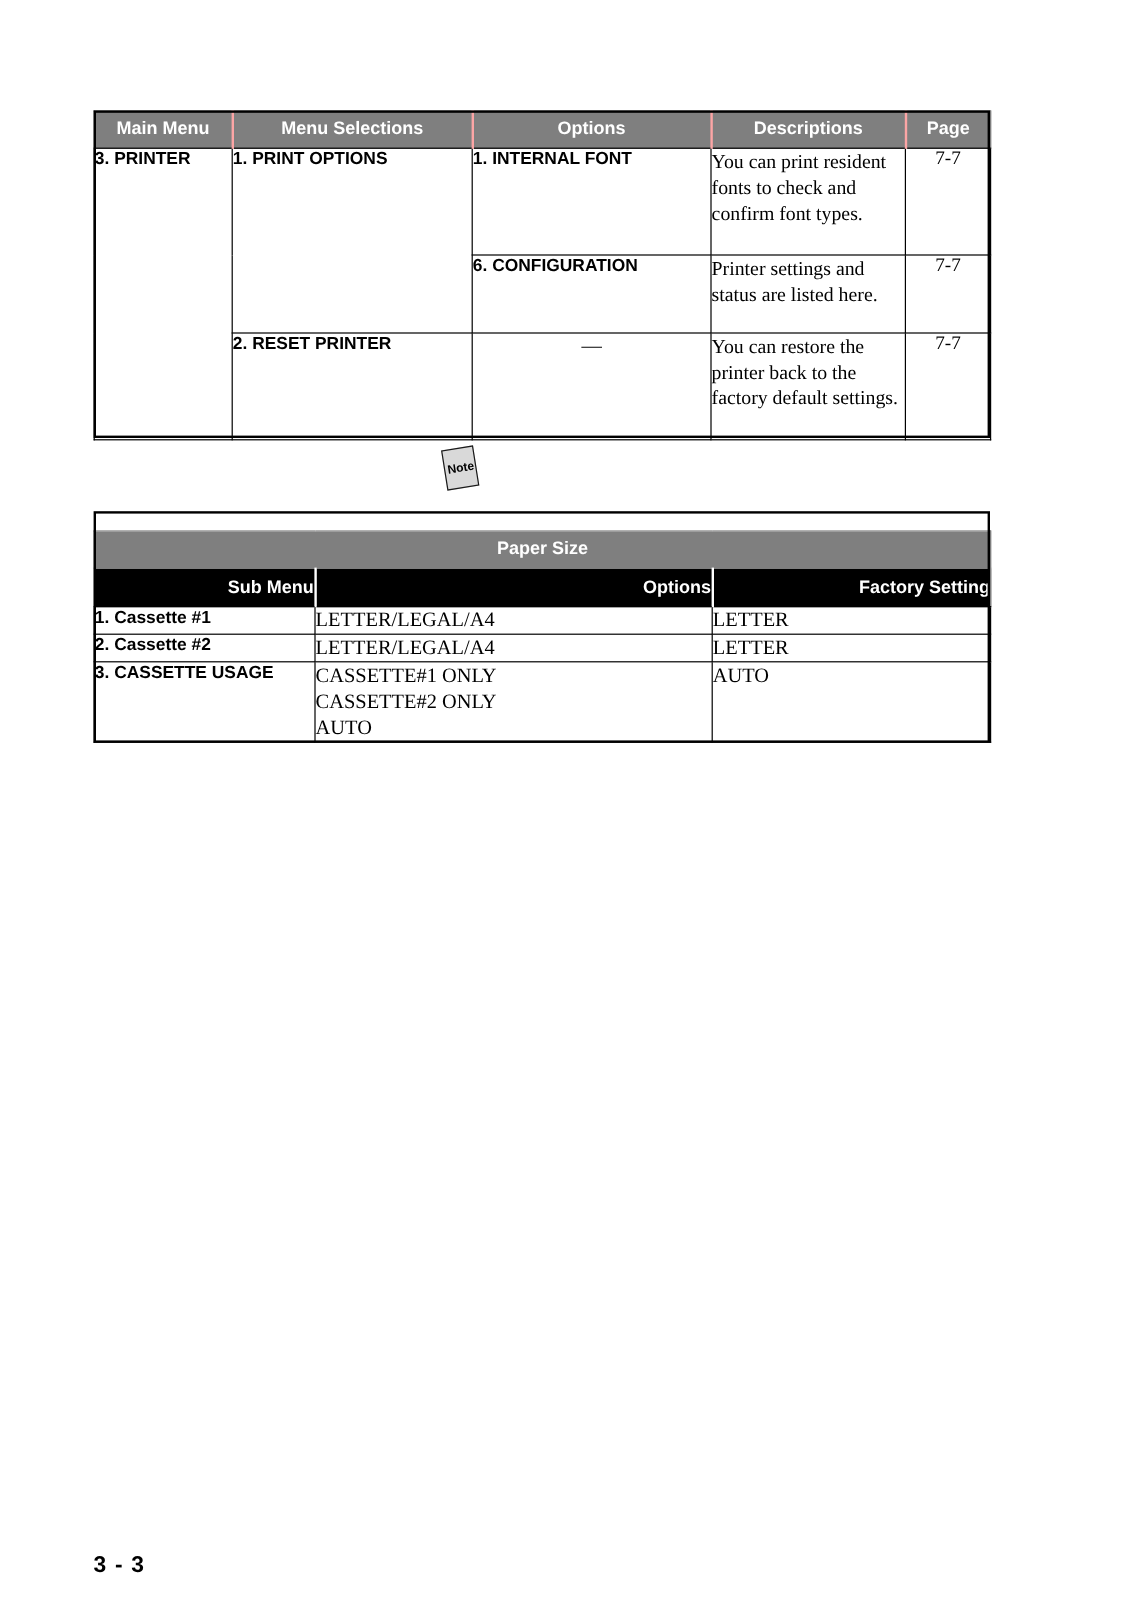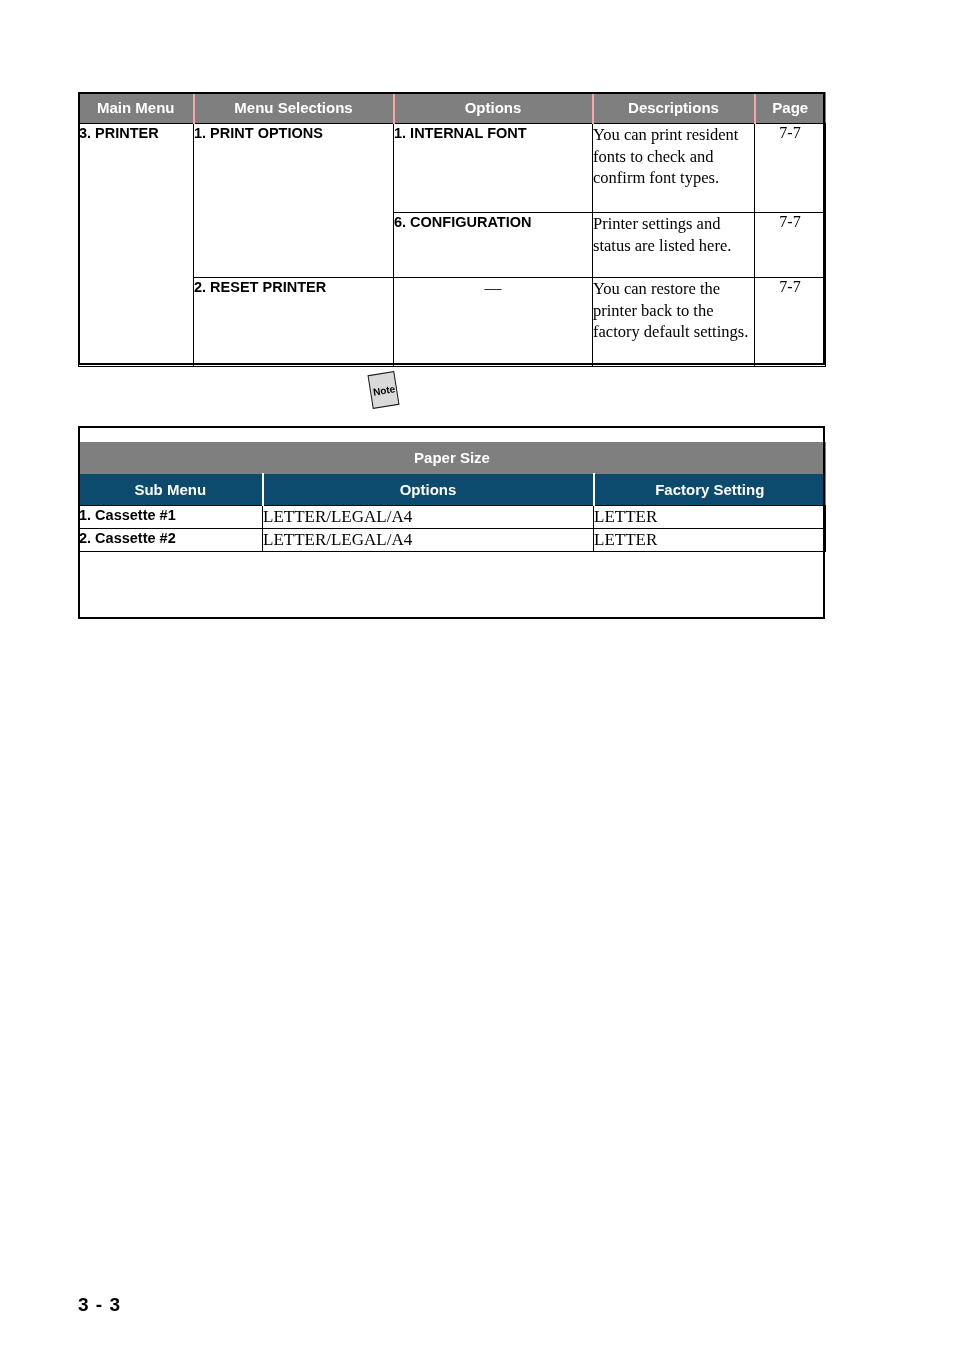--- a/index.html
+++ b/index.html
@@ -154,26 +154,26 @@
     color: #ffffff;
     font-family: "Liberation Sans", sans-serif;
     font-weight: bold;
     font-size: 15px;
     text-align: center;
     height: 30px;
     line-height: 30px;
     border: 1px solid #7f7f7f;
   }
   .paper-table .head-cell {
-    background: #0c4a6e;
+    background: #000000;
     color: #ffffff;
     font-family: "Liberation Sans", sans-serif;
     font-weight: bold;
     font-size: 15px;
-    text-align: center;
+    text-align: right;
     height: 31px;
     line-height: 31px;
     border: 1px solid #7f7f7f;
     border-top: 1px solid #000000;
     border-bottom: 1px solid #000000;
   }
   .paper-table .head-cell.sep { border-left: 2px solid #ffffff; }
 
   .sub-bold {
     font-family: "Liberation Sans", sans-serif;
@@ -291,19 +291,26 @@
     <tr>
       <td class="sub-bold">1. Cassette #1</td>
       <td class="opt-serif">LETTER/LEGAL/A4</td>
       <td class="opt-serif">LETTER</td>
     </tr>
     <tr>
       <td class="sub-bold">2. Cassette #2</td>
       <td class="opt-serif">LETTER/LEGAL/A4</td>
       <td class="opt-serif">LETTER</td>
     </tr>
+    <tr>
+      <td class="sub-bold" style="height:66px">3. CASSETTE USAGE</td>
+      <td class="opt-serif" style="white-space:pre-line">CASSETTE#1 ONLY
+CASSETTE#2 ONLY
+AUTO</td>
+      <td class="opt-serif">AUTO</td>
+    </tr>
   </tbody>
 </table>
 <div class="paper-frame"></div>
 
 <div class="footer">
   <span class="pagenum">3 - 3</span>
 </div>
 
 </body></html>

